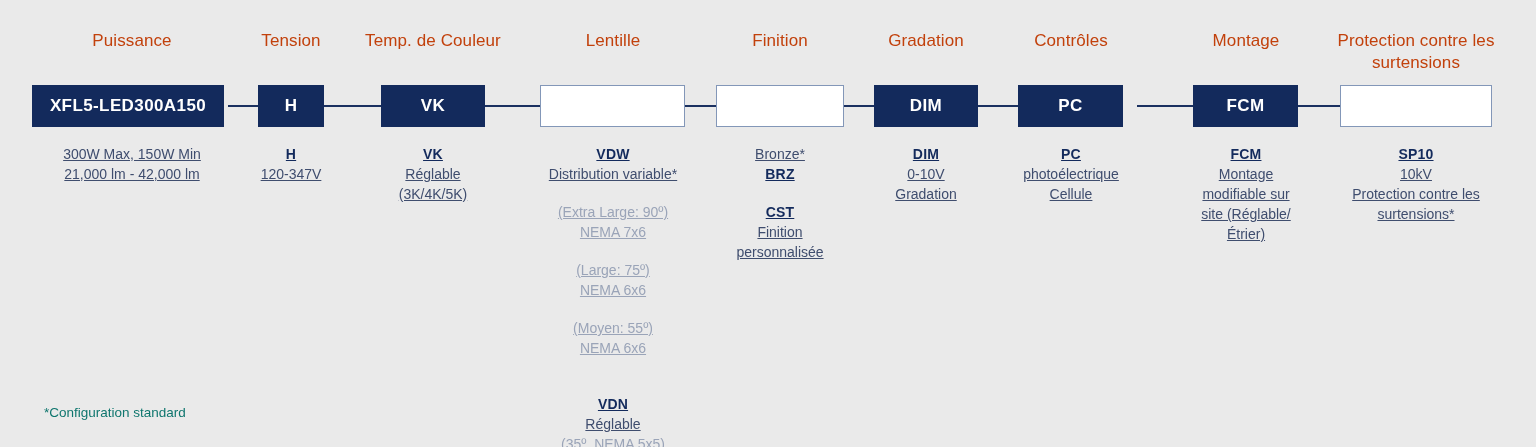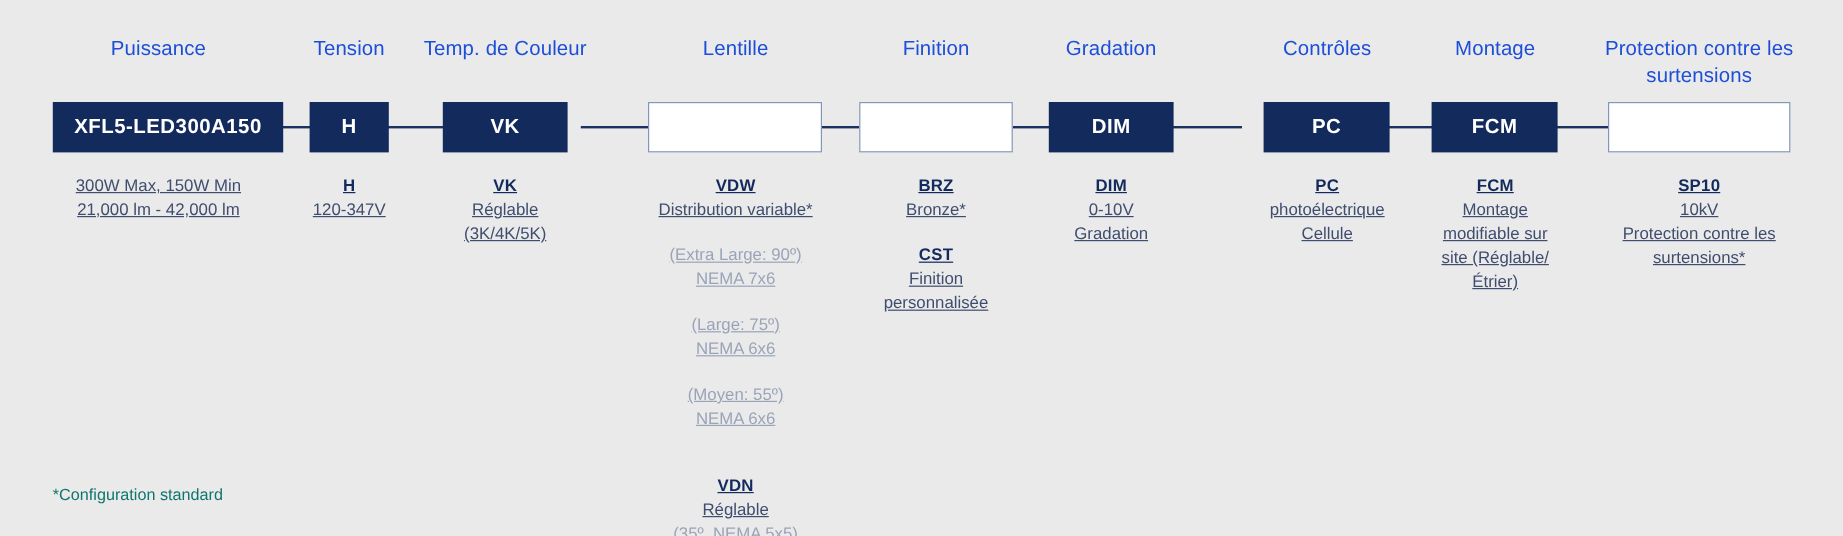--- a/index.html
+++ b/index.html
@@ -31,21 +31,21 @@
     z-index: 1;
     text-align: center;
   }
   .col-header {
     position: absolute;
     top: 30px;
     left: 0;
     width: 100%;
     font-size: 17px;
     line-height: 22px;
-    color: #1d4ed8;
+    color: #c2410c;
     letter-spacing: .1px;
     font-weight: 400;
   }
   
   .chip {
     position: absolute;
     top: 85px;
     height: 42px;
     display: flex;
     align-items: center;
@@ -99,35 +99,35 @@
     <div class="connector" style="left: 228px; width: 32px;"></div>
     <div class="connector" style="left: 322px; width: 60px;"></div>
     <div class="connector" style="left: 484px; width: 58px;"></div>
     <div class="connector" style="left: 684px; width: 34px;"></div>
     <div class="connector" style="left: 842px; width: 34px;"></div>
     <div class="connector" style="left: 977px; width: 58px;"></div>
     <div class="connector" style="left: 1137px; width: 58px;"></div>
     <div class="connector" style="left: 1297px; width: 45px;"></div>
     <div class="col" style="left: 18px; width: 228px; height: 447px;">
       <div class="col-header">Puissance</div>
-      <div class="chip filled" style="left: 26px; width: 192px;">XFL5-LED300A150</div>
+      <div class="chip filled" style="left: 14px; width: 192px;">XFL5-LED300A150</div>
       <div class="desc">
         <div class="entry sub">300W Max, 150W Min</div>
         <div class="entry sub">21,000 lm  - 42,000 lm</div>
       </div>
     </div>
     <div class="col" style="left: 246px; width: 90px; height: 447px;">
       <div class="col-header">Tension</div>
       <div class="chip filled" style="left: 12px; width: 66px;">H</div>
       <div class="desc">
         <div class="entry code">H</div>
         <div class="entry sub">120-347V</div>
       </div>
     </div>
-    <div class="col" style="left: 336px; width: 170px; height: 392px;">
+    <div class="col" style="left: 348px; width: 170px; height: 392px;">
       <div class="col-header">Temp. de Couleur</div>
       <div class="chip filled" style="left: 33px; width: 104px;">VK</div>
       <div class="desc">
         <div class="entry code">VK</div>
         <div class="entry sub">Réglable</div>
         <div class="entry sub">(3K/4K/5K)</div>
       </div>
     </div>
     <div class="col" style="left: 520px; width: 186px; height: 358px;">
       <div class="col-header">Lentille</div>
@@ -148,38 +148,38 @@
         <div class="gap"></div>
         <div class="entry code">VDN</div>
         <div class="entry sub">Réglable</div>
         <div class="entry muted">(35º, NEMA 5x5)</div>
       </div>
     </div>
     <div class="col" style="left: 706px; width: 148px; height: 447px;">
       <div class="col-header">Finition</div>
       <div class="chip empty" style="left: 10px; width: 128px;"></div>
       <div class="desc">
+        <div class="entry sub">Bronze*</div>
         <div class="entry code">BRZ</div>
-        <div class="entry sub">Bronze*</div>
         <div class="gap"></div>
         <div class="entry code">CST</div>
         <div class="entry sub">Finition</div>
         <div class="entry sub">personnalisée</div>
       </div>
     </div>
     <div class="col" style="left: 856px; width: 140px; height: 358px;">
       <div class="col-header">Gradation</div>
       <div class="chip filled" style="left: 18px; width: 104px;">DIM</div>
       <div class="desc">
         <div class="entry code">DIM</div>
         <div class="entry sub">0-10V</div>
         <div class="entry sub">Gradation</div>
       </div>
     </div>
-    <div class="col" style="left: 1020px; width: 172px; height: 379px;">
+    <div class="col" style="left: 985px; width: 172px; height: 379px;">
       <div class="col-header">Contrôles</div>
       <div class="chip filled" style="left: 33px; width: 105px;">PC</div>
       <div class="desc">
         <div class="entry code">PC</div>
         <div class="entry sub">photoélectrique</div>
         <div class="entry sub">Cellule</div>
       </div>
     </div>
     <div class="col" style="left: 1176px; width: 140px; height: 314px;">
       <div class="col-header">Montage</div>

